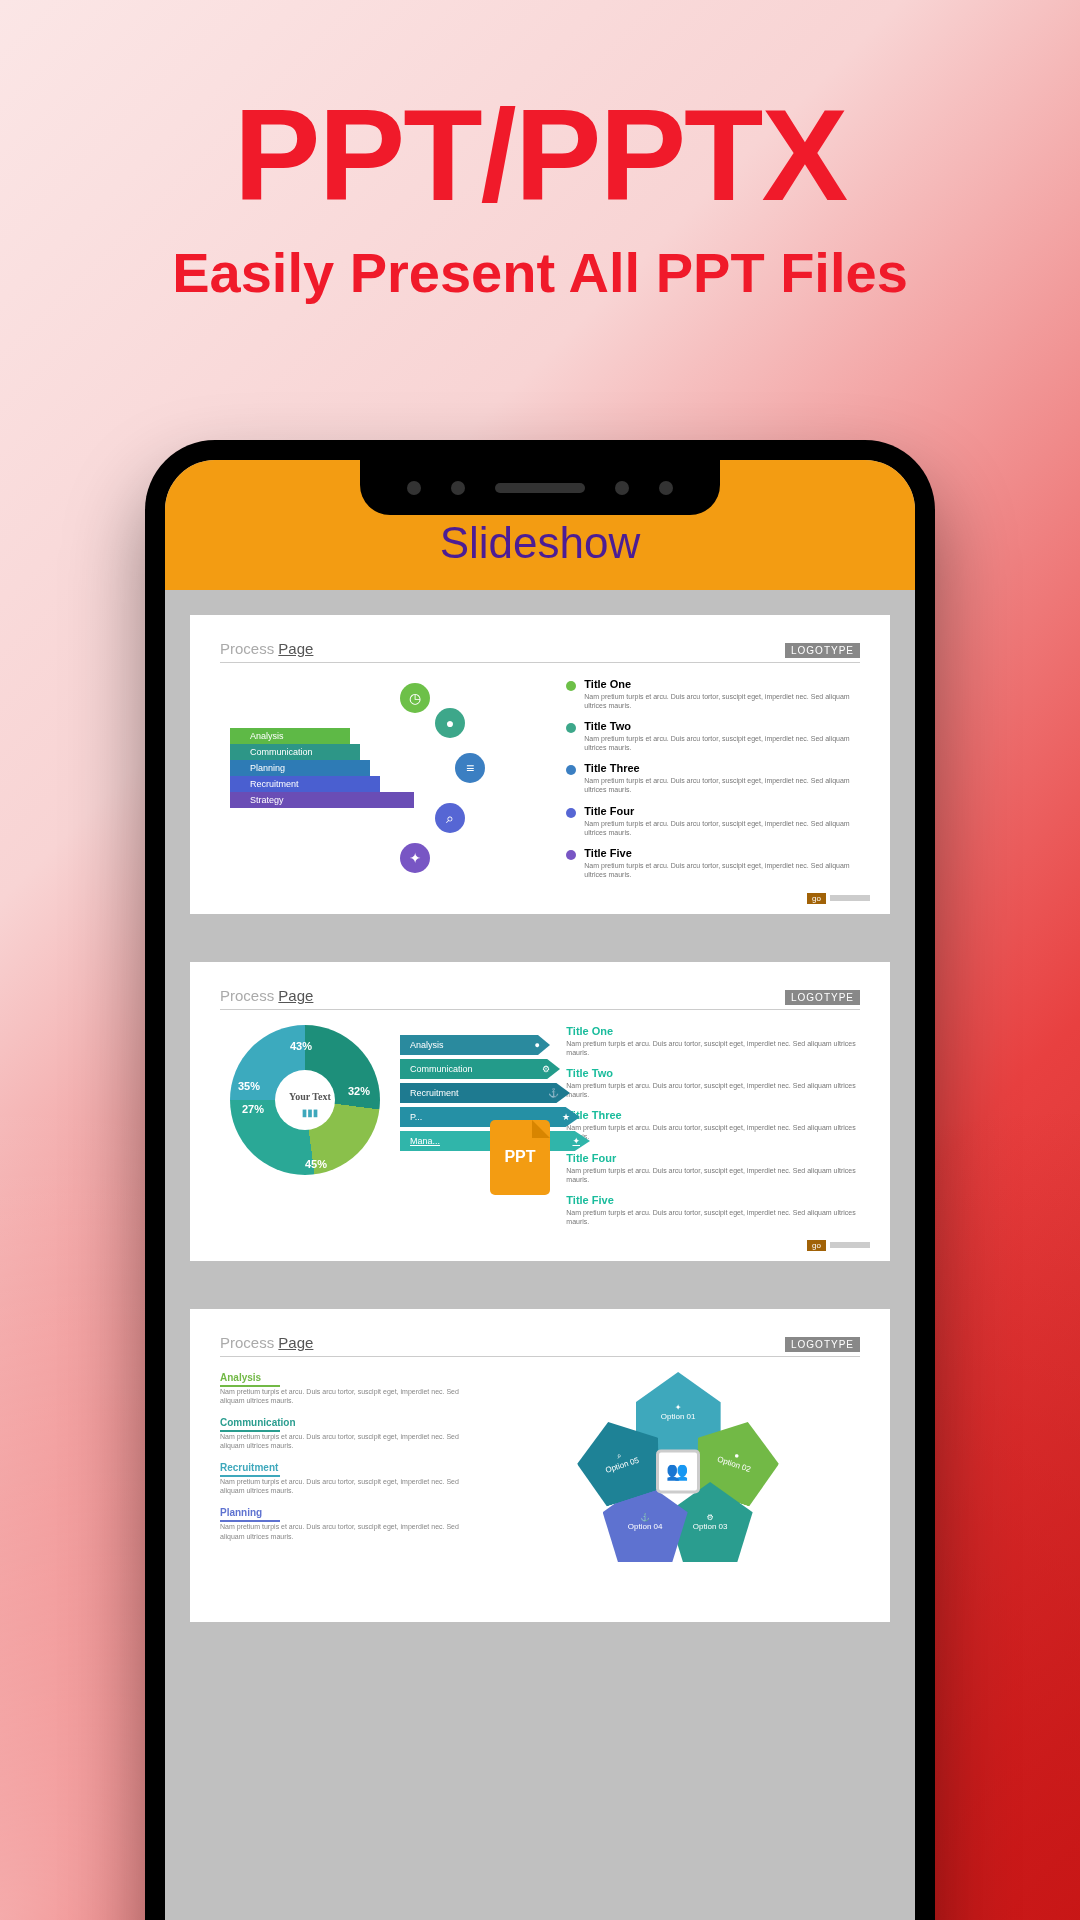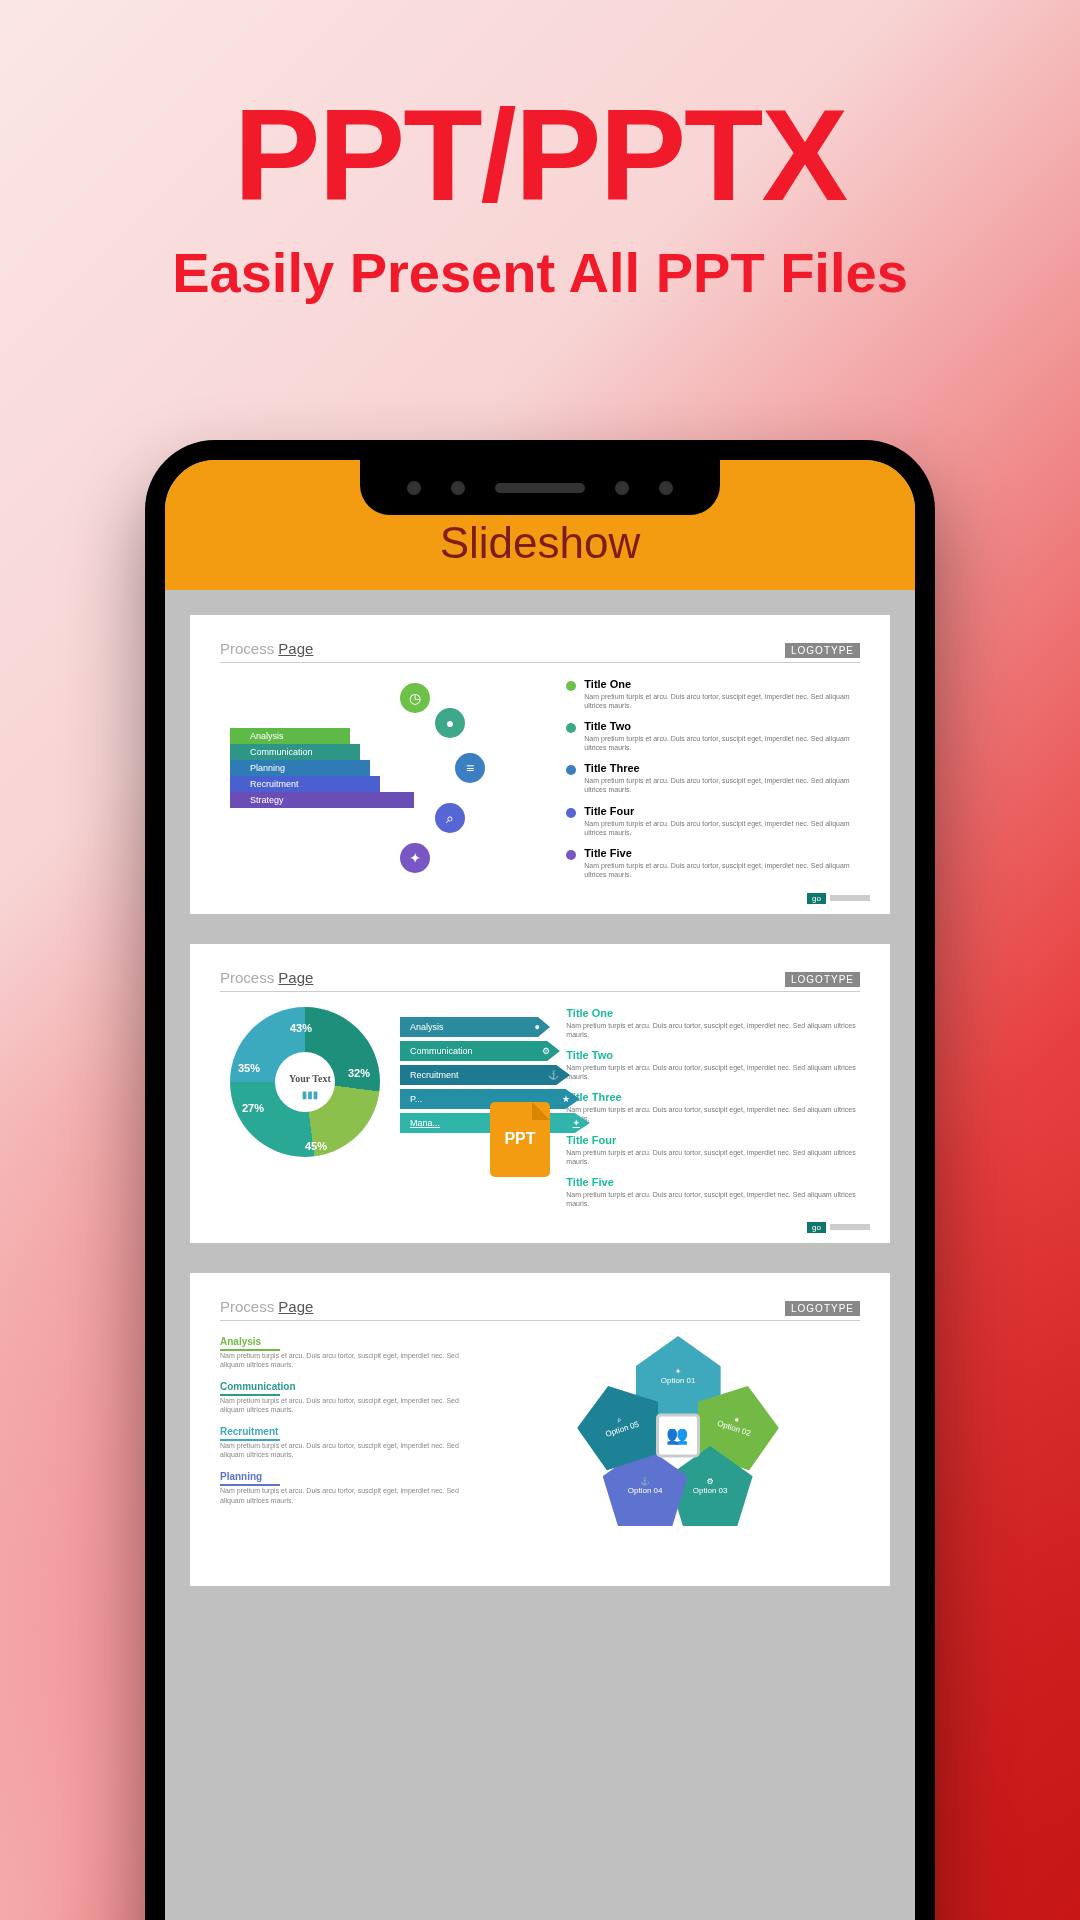--- a/index.html
+++ b/index.html
@@ -75,29 +75,29 @@
 .notch-speaker { width: 90px; height: 10px; border-radius: 5px; background: #333; }
 .app-header {
   background: #f39c12;
   height: 130px;
   display: flex;
   align-items: flex-end;
   justify-content: center;
   padding-bottom: 22px;
 }
 .app-header-title {
-  color: #7f1d1d;
+  color: #4c1d95;
   font-size: 44px;
   font-weight: 400;
 }
 .slides-area {
   padding: 25px;
   display: flex;
   flex-direction: column;
-  gap: 30px;
+  gap: 48px;
 }
 .slide {
   background: #fff;
   width: 100%;
   padding: 25px 30px;
   position: relative;
 }
 .slide-header {
   display: flex;
   justify-content: space-between;
@@ -164,21 +164,21 @@
 .cat-item .underline { width: 60px; height: 2px; margin-top: 2px; }
 .pentagon { position: relative; width: 200px; height: 190px; }
 .pent-seg { position: absolute; width: 85px; height: 80px; display: flex; flex-direction: column; align-items: center; justify-content: center; color: #fff; font-size: 8px; }
 .ps1 { background: #3ea8bc; top: 0; left: 58px; clip-path: polygon(50% 0, 100% 38%, 100% 100%, 0 100%, 0 38%); }
 .ps2 { background: #72b946; top: 48px; right: 0; transform: rotate(18deg); clip-path: polygon(50% 0, 100% 38%, 82% 100%, 18% 100%, 0 38%); }
 .ps3 { background: #2a9d8f; bottom: 0; right: 25px; clip-path: polygon(50% 0, 100% 38%, 82% 100%, 18% 100%, 0 38%); }
 .ps4 { background: #5e72d0; bottom: 0; left: 25px; clip-path: polygon(50% 0, 100% 38%, 82% 100%, 18% 100%, 0 38%); }
 .ps5 { background: #1e8296; top: 48px; left: 0; transform: rotate(-18deg); clip-path: polygon(50% 0, 100% 38%, 82% 100%, 18% 100%, 0 38%); }
 .pent-center { position: absolute; top: 50%; left: 50%; transform: translate(-50%,-40%); width: 44px; height: 44px; background: #fff; border: 3px solid #ccc; border-radius: 5px; display: flex; align-items: center; justify-content: center; font-size: 18px; color: #777; }
 .slide-footer { position: absolute; bottom: 10px; right: 20px; display: flex; align-items: center; gap: 4px; }
-.slide-footer .go { background: #0f766e; color: #fff; font-size: 8px; padding: 1px 5px; }
+.slide-footer .go { background: #a16207; color: #fff; font-size: 8px; padding: 1px 5px; }
 .slide-footer .bar { width: 40px; height: 6px; background: #ccc; }
 </style>
 </head>
 <body>
 
 <div class="bg-wave"></div>
 
 <div class="headline">
   <h1>PPT/PPTX</h1>
   <h2>Easily Present All PPT Files</h2>
@@ -279,21 +279,21 @@
           <div class="slide-left" style="min-height:190px;">
             <div class="donut-wrap">
               <div class="donut"></div>
               <div class="donut-center">
                 <h5>Your Text</h5>
                 <span style="color:#3ea8bc;font-size:10px;">▮▮▮</span>
               </div>
               <div class="donut-pct" style="top:15px;left:60px;">43%</div>
               <div class="donut-pct" style="top:60px;right:20px;margin-left:15px;">32%</div>
               <div class="donut-pct" style="bottom:15px;left:75px;">45%</div>
-              <div class="donut-pct" style="top:95px;left:12px;">27%</div>
+              <div class="donut-pct" style="top:78px;left:12px;">27%</div>
               <div class="donut-pct" style="top:55px;left:8px;">35%</div>
             </div>
             <div class="bars2">
               <div class="bar2">
                   <span>Analysis</span>
                   <span>●</span>
                 </div>
               <div class="bar2">
                   <span>Communication</span>
                   <span>⚙</span>

